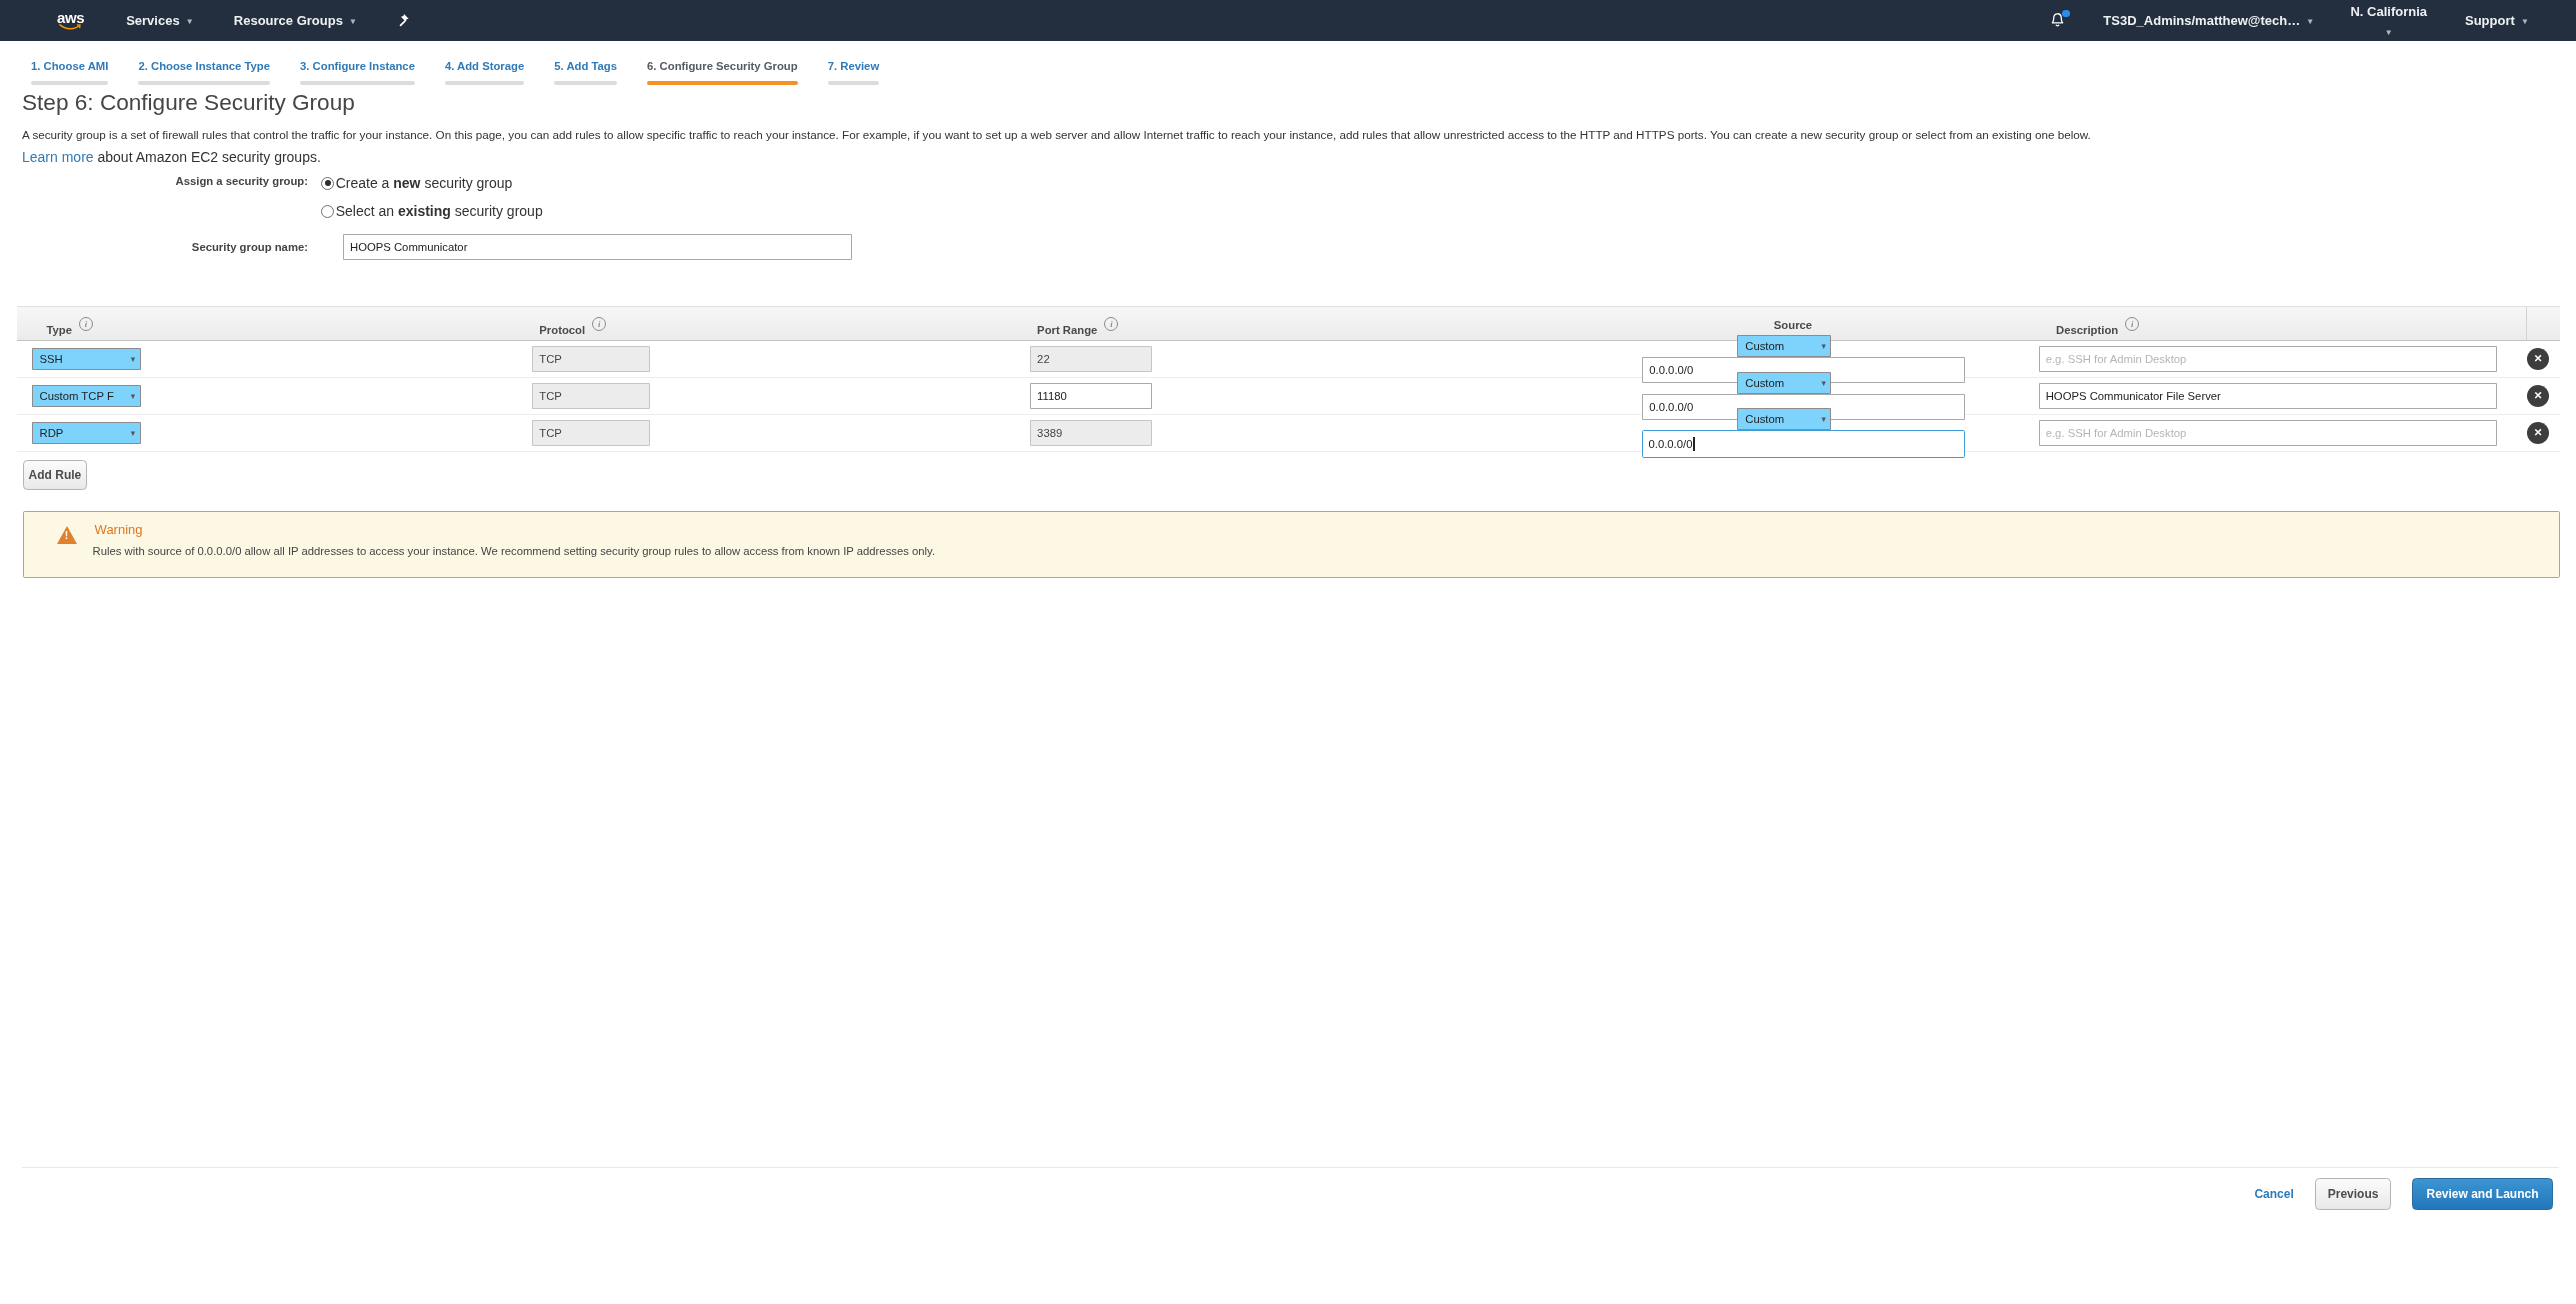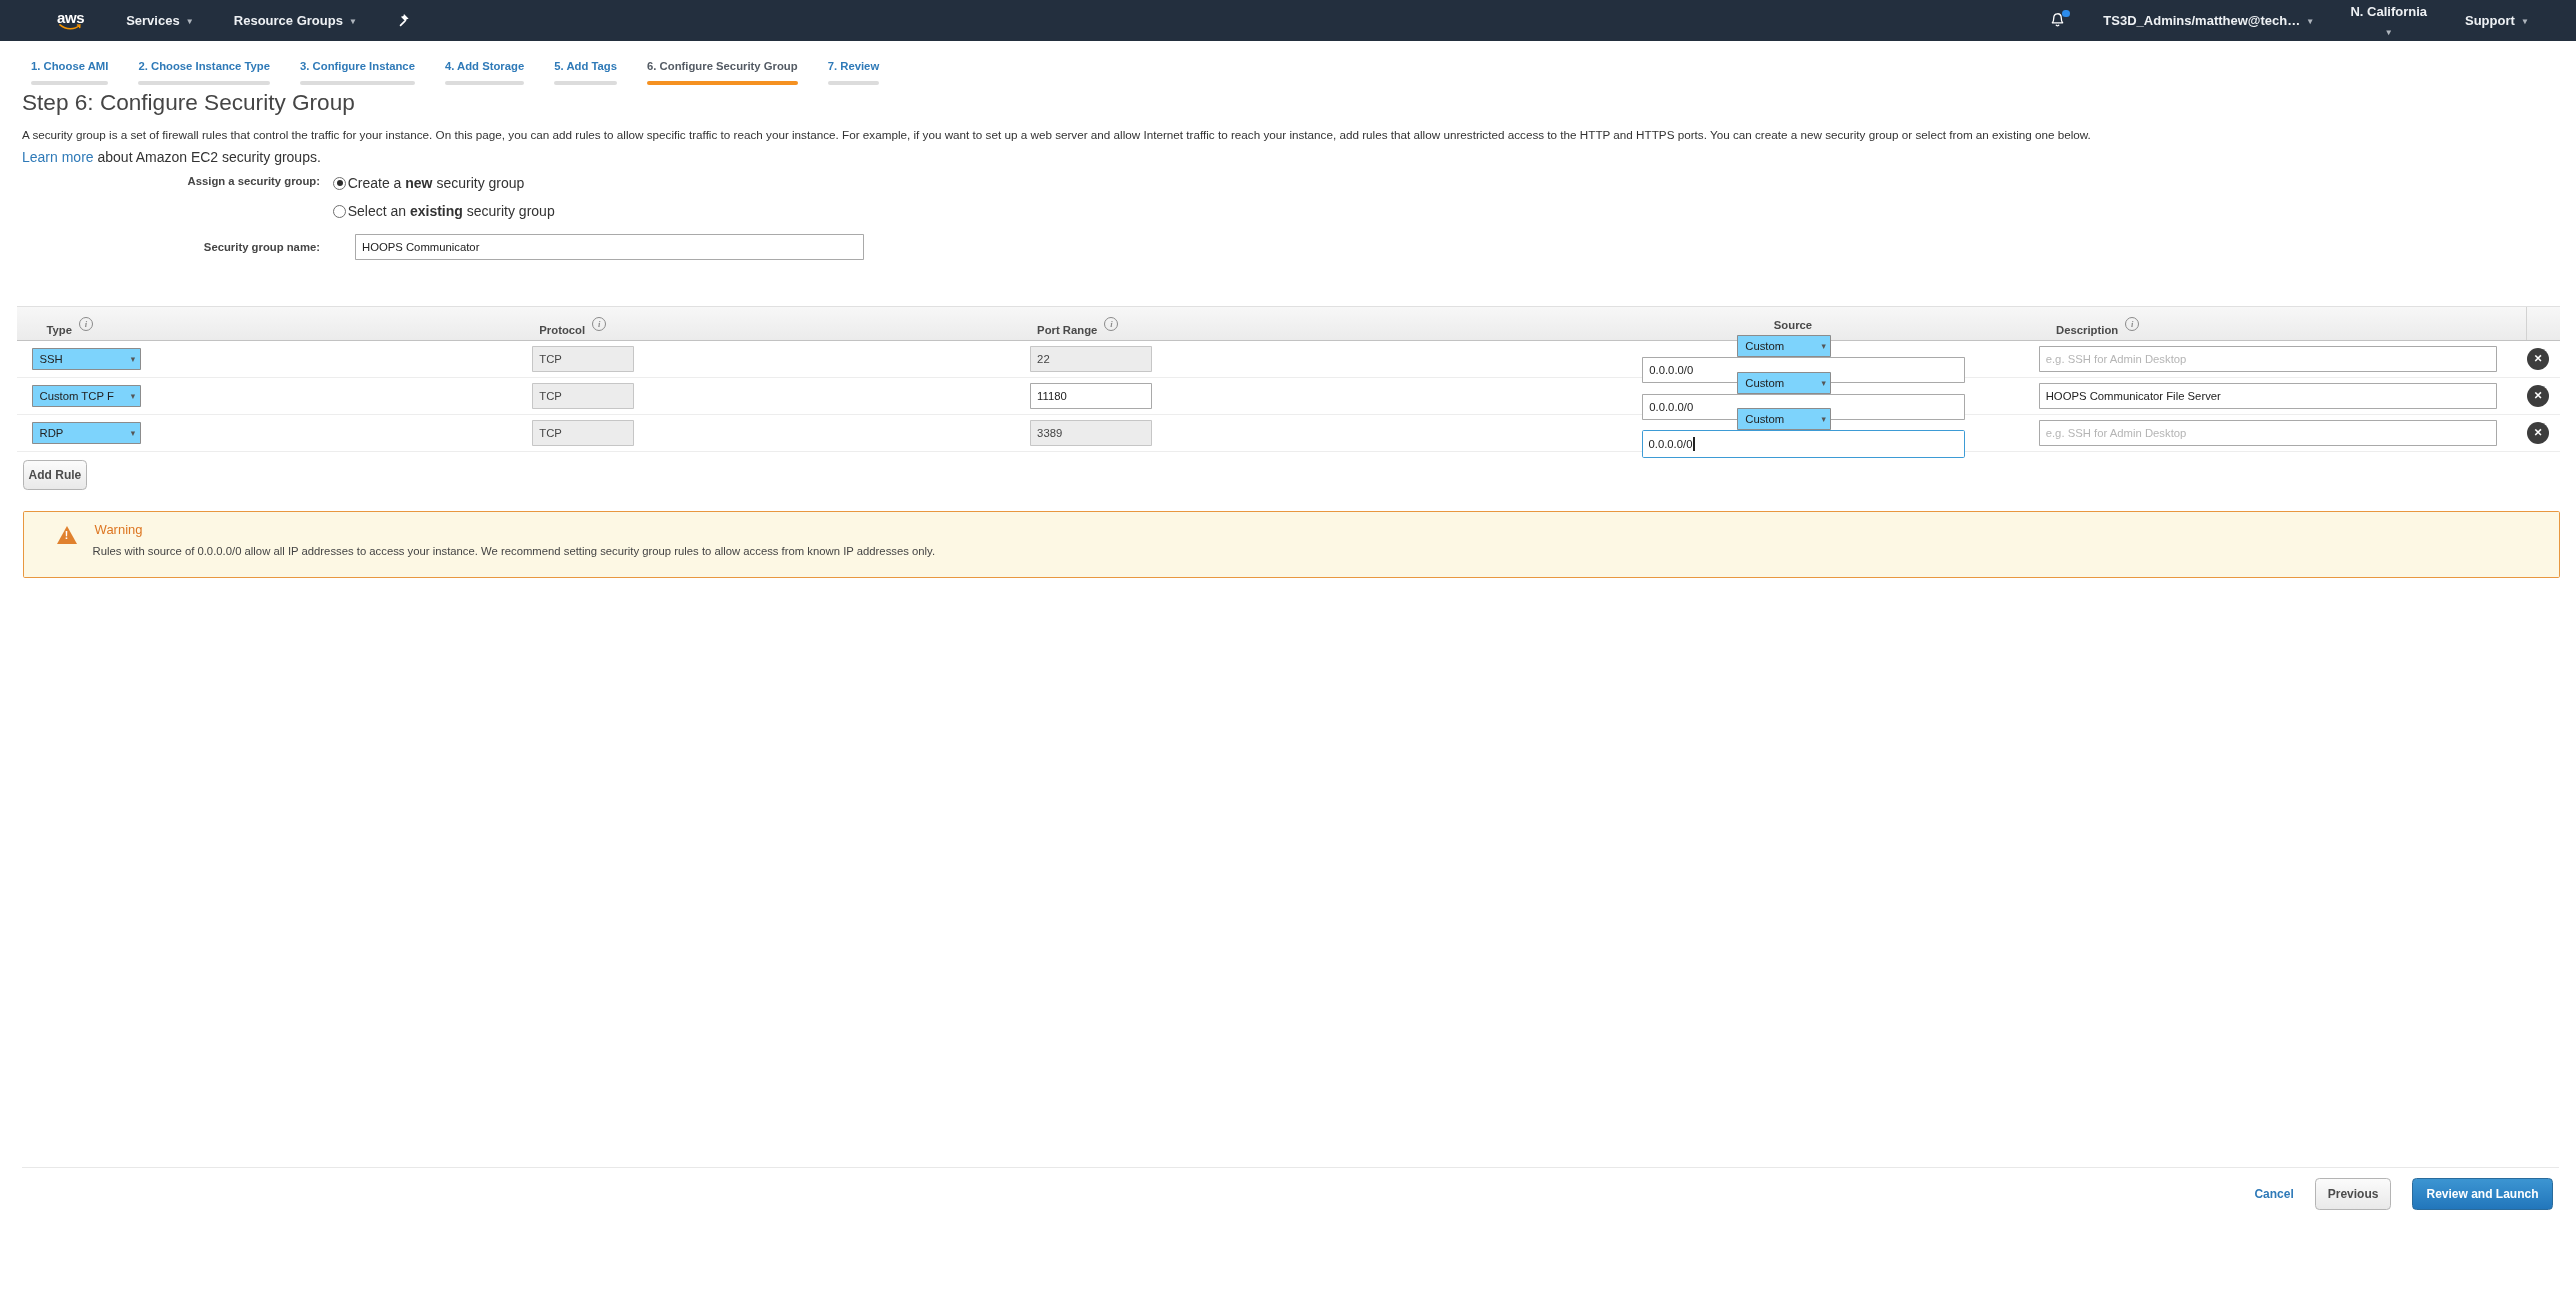--- a/index.html
+++ b/index.html
@@ -31,21 +31,21 @@
   .tab.active .tab-bar { background:#f59121; }
 
   
   .h1 { position:absolute; top:90px; left:22px; font-size:22.6px; font-weight:400; color:#454545; }
   .desc { position:absolute; top:127px; left:22px; right:24px; font-size:11.7px; color:#333;
           line-height:16.5px; white-space:nowrap; }
   .learn { position:absolute; top:149px; left:22px; font-size:14px; color:#333; }
   .learn a { color:#2f7ab8; text-decoration:none; cursor:pointer; }
 
   
-  .frow { position:absolute; left:12px; display:flex; }
+  .frow { position:absolute; left:0; display:flex; }
   .flabel { width:308px; text-align:right; font-size:11.3px; font-weight:700; color:#454545; }
   .fr1 { top:175px; } .fr2 { top:203px; }
   .fr3 { top:234px; } .fr4 { top:267px; }
   .fr3 .flabel, .fr4 .flabel { line-height:26px; }
   .radio-row { display:flex; align-items:center; margin-left:13px; cursor:pointer; }
   .radio { width:13px; height:13px; border:0.9px solid #6e6e6e; border-radius:50%; background:#fff;
            display:inline-flex; align-items:center; justify-content:center; flex:0 0 auto; }
   .radio.checked::after { content:""; width:6px; height:6px; border-radius:50%; background:#2d2d2d; }
   .rlabel { font-size:14px; color:#333; margin-left:1.7px; }
   .txt { height:26px; border:0.9px solid #a9a9a9; border-radius:0.9px; background:#fff; color:#222;
@@ -70,21 +70,21 @@
           display:inline-flex; align-items:center; justify-content:center; cursor:pointer; }
   .trow { height:37px; display:flex; align-items:center; border-bottom:0.9px solid #ededed; background:#fff; }
   .td { display:flex; align-items:center; }
   .td.c-type { padding-left:15px; }
   .sel { height:22px; border:0.9px solid #8c8c8c; border-radius:0.9px; background:#7dd3fc;
          display:flex; align-items:center; justify-content:space-between; padding:0 4.3px 0 7px;
          font-size:11.3px; color:#222; cursor:pointer; }
   .sel.w-type { width:109px; }
   .sel.w-src  { width:94px; }
   .sel-chev { font-size:8.7px; color:#555; margin-left:2.6px; }
-  .in-proto { width:102px; } .in-port { width:122px; }
+  .in-proto { width:118px; } .in-port { width:122px; }
   .in-src { width:323px; margin-left:39px; }
   .in-desc { width:458px; }
   .focusbox { width:323px; height:28px; margin-left:39px; border:1.7px solid #3d9bd5; border-radius:1.7px;
               background:#fff; display:flex; align-items:center; padding:0 5.2px; font-size:11.3px; color:#222; }
   .caret { width:1.3px; height:14px; background:#222; margin-left:0.9px; }
   .del { width:22px; height:22px; border-radius:50%; background:#3d3d3d; color:#fff;
          display:flex; align-items:center; justify-content:center; cursor:pointer; margin-left:1.7px; }
   .del-x { font-size:10.4px; font-weight:700; line-height:1; }
 
   .btn { font-family:"Liberation Sans", sans-serif; font-size:12px; font-weight:700; color:#4c4c4c;

